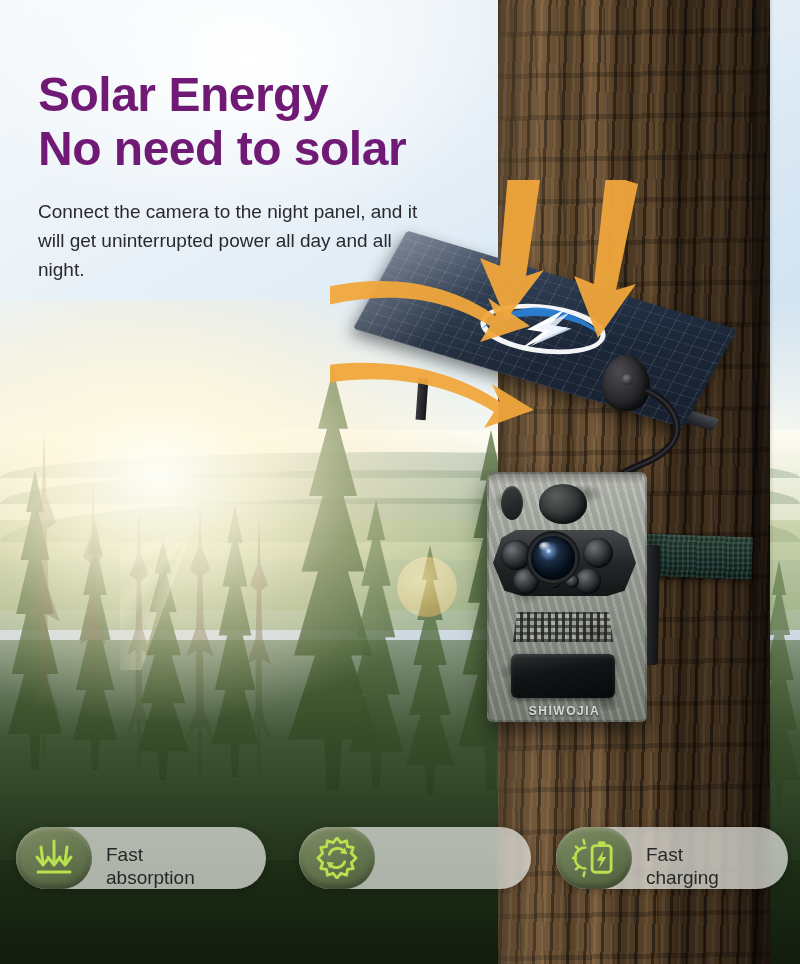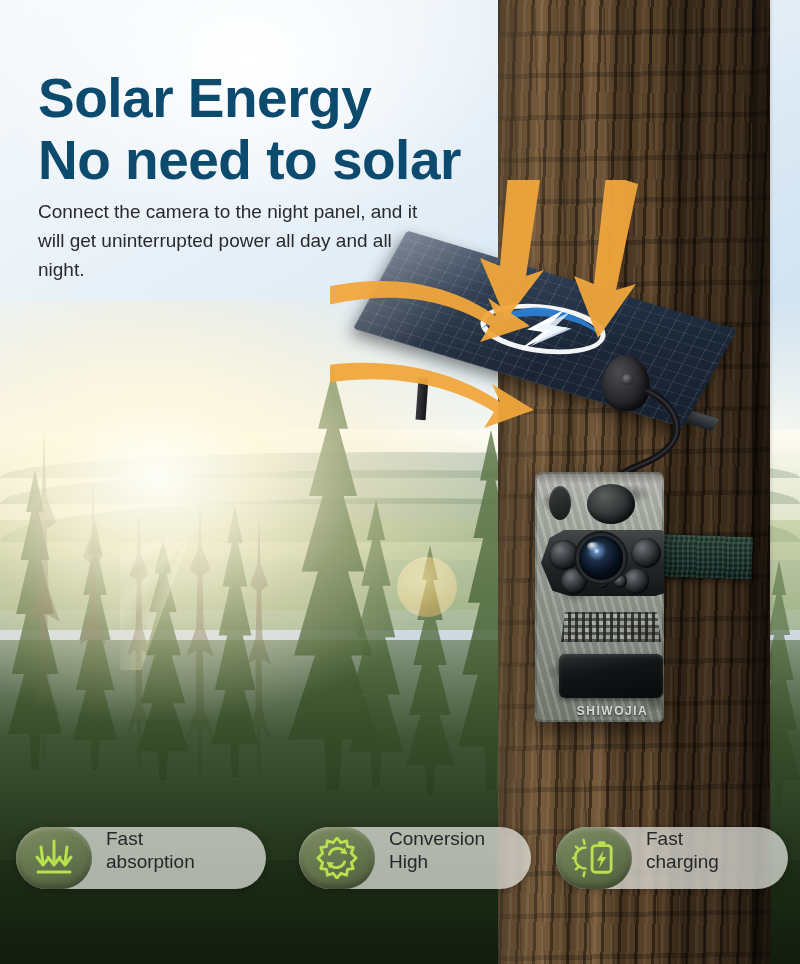--- a/index.html
+++ b/index.html
@@ -197,27 +197,26 @@
     background:
       repeating-linear-gradient(90deg, rgba(255,255,255,.07) 0 2px, rgba(0,0,0,.12) 2px 5px),
       repeating-linear-gradient(0deg, rgba(255,255,255,.05) 0 2px, rgba(0,0,0,.15) 2px 5px),
       linear-gradient(180deg,#2c4a3c,#16302a 70%,#0e231e);
     transform:rotate(2deg);
     box-shadow:0 3px 7px rgba(0,0,0,.5);
   }
 
   
   .camera {
-    position:absolute; left:487px; top:472px; width:129px; height:250px;
+    position:absolute; left:487px; top:472px; width:160px; height:250px;
     border-radius:8px 8px 6px 6px;
     background:
       linear-gradient(180deg, #b9bcb4 0%, #9fa59c 30%, #8d948a 62%, #767d73 100%);
     box-shadow:0 10px 26px rgba(0,0,0,.55), inset 0 0 0 2px rgba(60,60,56,.35);
     overflow:hidden;
-    margin-left:48px;
   }
   .cam-camo {
     position:absolute; inset:0;
     background:
       radial-gradient(ellipse 26px 16px at 22px 30px, rgba(58,56,50,.55), rgba(58,56,50,0) 70%),
       radial-gradient(ellipse 30px 14px at 96px 22px, rgba(48,48,44,.5), rgba(48,48,44,0) 70%),
       radial-gradient(ellipse 24px 18px at 40px 120px, rgba(52,52,46,.45), rgba(52,52,46,0) 70%),
       radial-gradient(ellipse 34px 16px at 110px 160px, rgba(60,58,52,.5), rgba(60,58,52,0) 70%),
       radial-gradient(ellipse 28px 14px at 30px 200px, rgba(46,46,42,.5), rgba(46,46,42,0) 70%),
       radial-gradient(ellipse 22px 12px at 120px 232px, rgba(54,52,46,.45), rgba(54,52,46,0) 70%),
@@ -285,36 +284,36 @@
   .cam-latch {
     position:absolute; left:645px; top:545px; width:14px; height:120px;
     background:linear-gradient(90deg,#3c3c40,#131316);
     border-radius:3px;
     transform:rotate(1deg);
   }
 
   
   .headline {
     position:absolute; left:38px; top:68px;
-    font-size:55px; font-weight:bold; line-height:1.12;
-    color:#0c4a6e; letter-spacing:-.5px;
+    font-size:48px; font-weight:bold; line-height:1.12;
+    color:#701a75; letter-spacing:-.5px;
   }
   .subtext {
     position:absolute; left:38px; top:198px; width:400px;
     font-size:19px; line-height:1.52; color:#2a2a2e;
   }
 
   
   .badges {
     position:absolute; left:0; top:822px; width:800px; height:72px;
     display:flex; align-items:center;
   }
   .badge {
     position:relative; height:62px;
-    display:flex; align-items:flex-start;
+    display:flex; align-items:flex-end;
     border-radius:31px;
     background:rgba(236,238,232,.70);
     backdrop-filter:blur(2px);
     box-shadow:0 2px 8px rgba(0,0,0,.25);
   }
   .badge-1 { margin-left:16px; width:250px; }
   .badge-2 { margin-left:33px; width:232px; }
   .badge-3 { margin-left:25px; width:232px; }
   .badge-icon {
     flex:0 0 auto;
@@ -475,22 +474,20 @@
       <div class="badge-icon">
         <svg viewBox="0 0 44 44" width="42" height="42">
           <path d="M22 1 L26 6 L32 4 L33 10 L39 11 L37 17 L42 22 L37 27 L39 33 L33 34 L32 40 L26 38 L22 43
                    L18 38 L12 40 L11 34 L5 33 L7 27 L2 22 L7 17 L5 11 L11 10 L12 4 L18 6 Z" fill="none" stroke="#b8e04f" stroke-width="3" stroke-linejoin="round"></path>
           <path d="M14 18 A9 9 0 0 1 30 16" fill="none" stroke="#b8e04f" stroke-width="3" stroke-linecap="round"></path>
           <polygon points="30,11 33,18 25,17" fill="#b8e04f"></polygon>
           <path d="M30 26 A9 9 0 0 1 14 28" fill="none" stroke="#b8e04f" stroke-width="3" stroke-linecap="round"></path>
           <polygon points="14,33 11,26 19,27" fill="#b8e04f"></polygon>
         </svg>
       </div>
-      <div class="badge-label">Conversion
-High</div>
     </div>
 
     <div class="badge badge-3">
       <div class="badge-icon">
         <svg viewBox="0 0 46 42" width="44" height="40">
           <g stroke="#b8e04f" stroke-width="2.6" fill="none" stroke-linecap="round">
             <path d="M14 10 A11 11 0 0 0 14 32"></path>
             <line x1="4" y1="21" x2="0.5" y2="21"></line>
             <line x1="7" y1="12" x2="4" y2="9"></line>
             <line x1="7" y1="30" x2="4" y2="33"></line>

